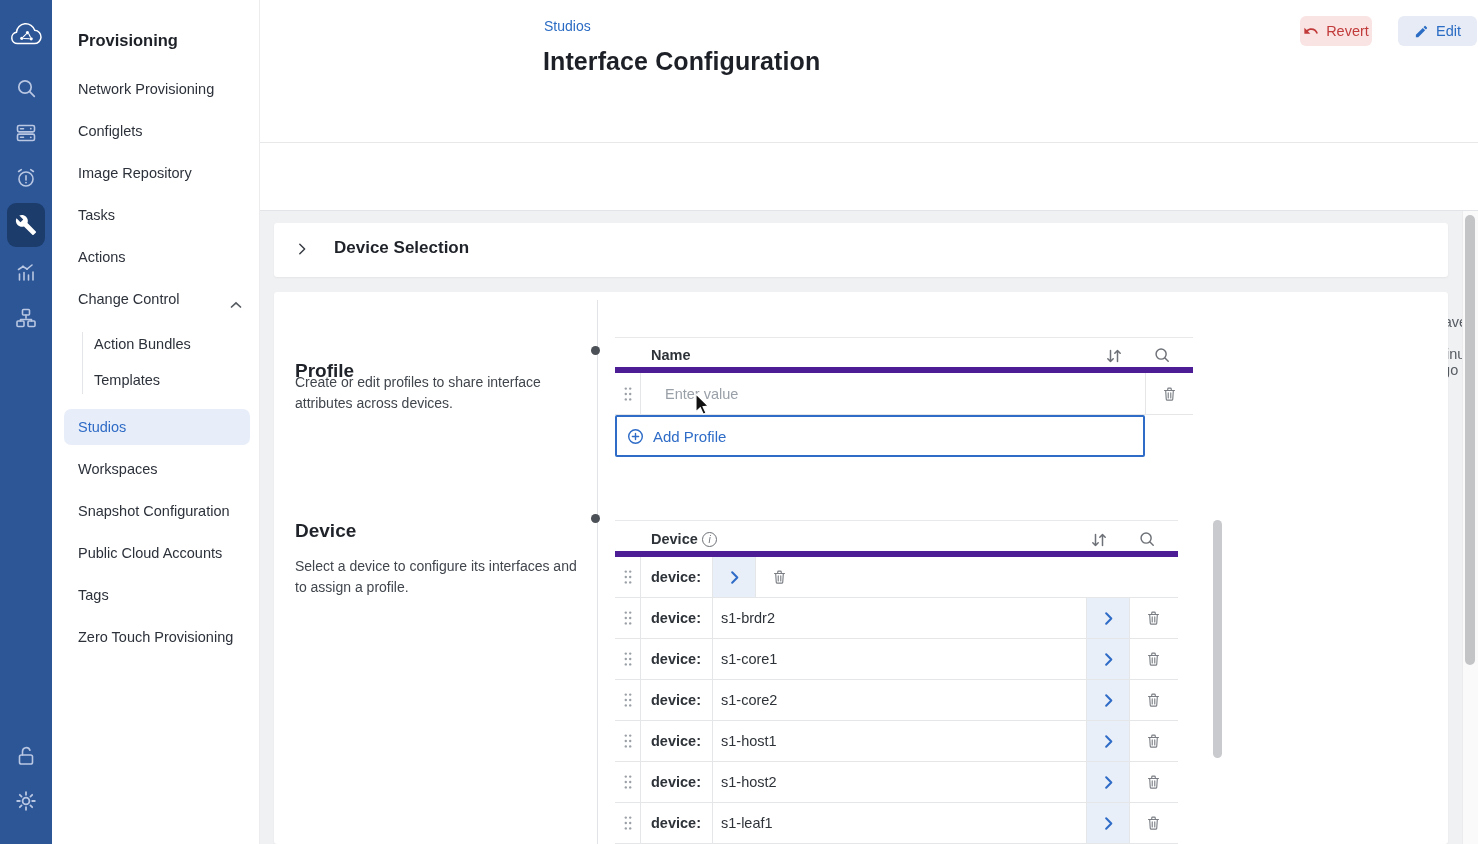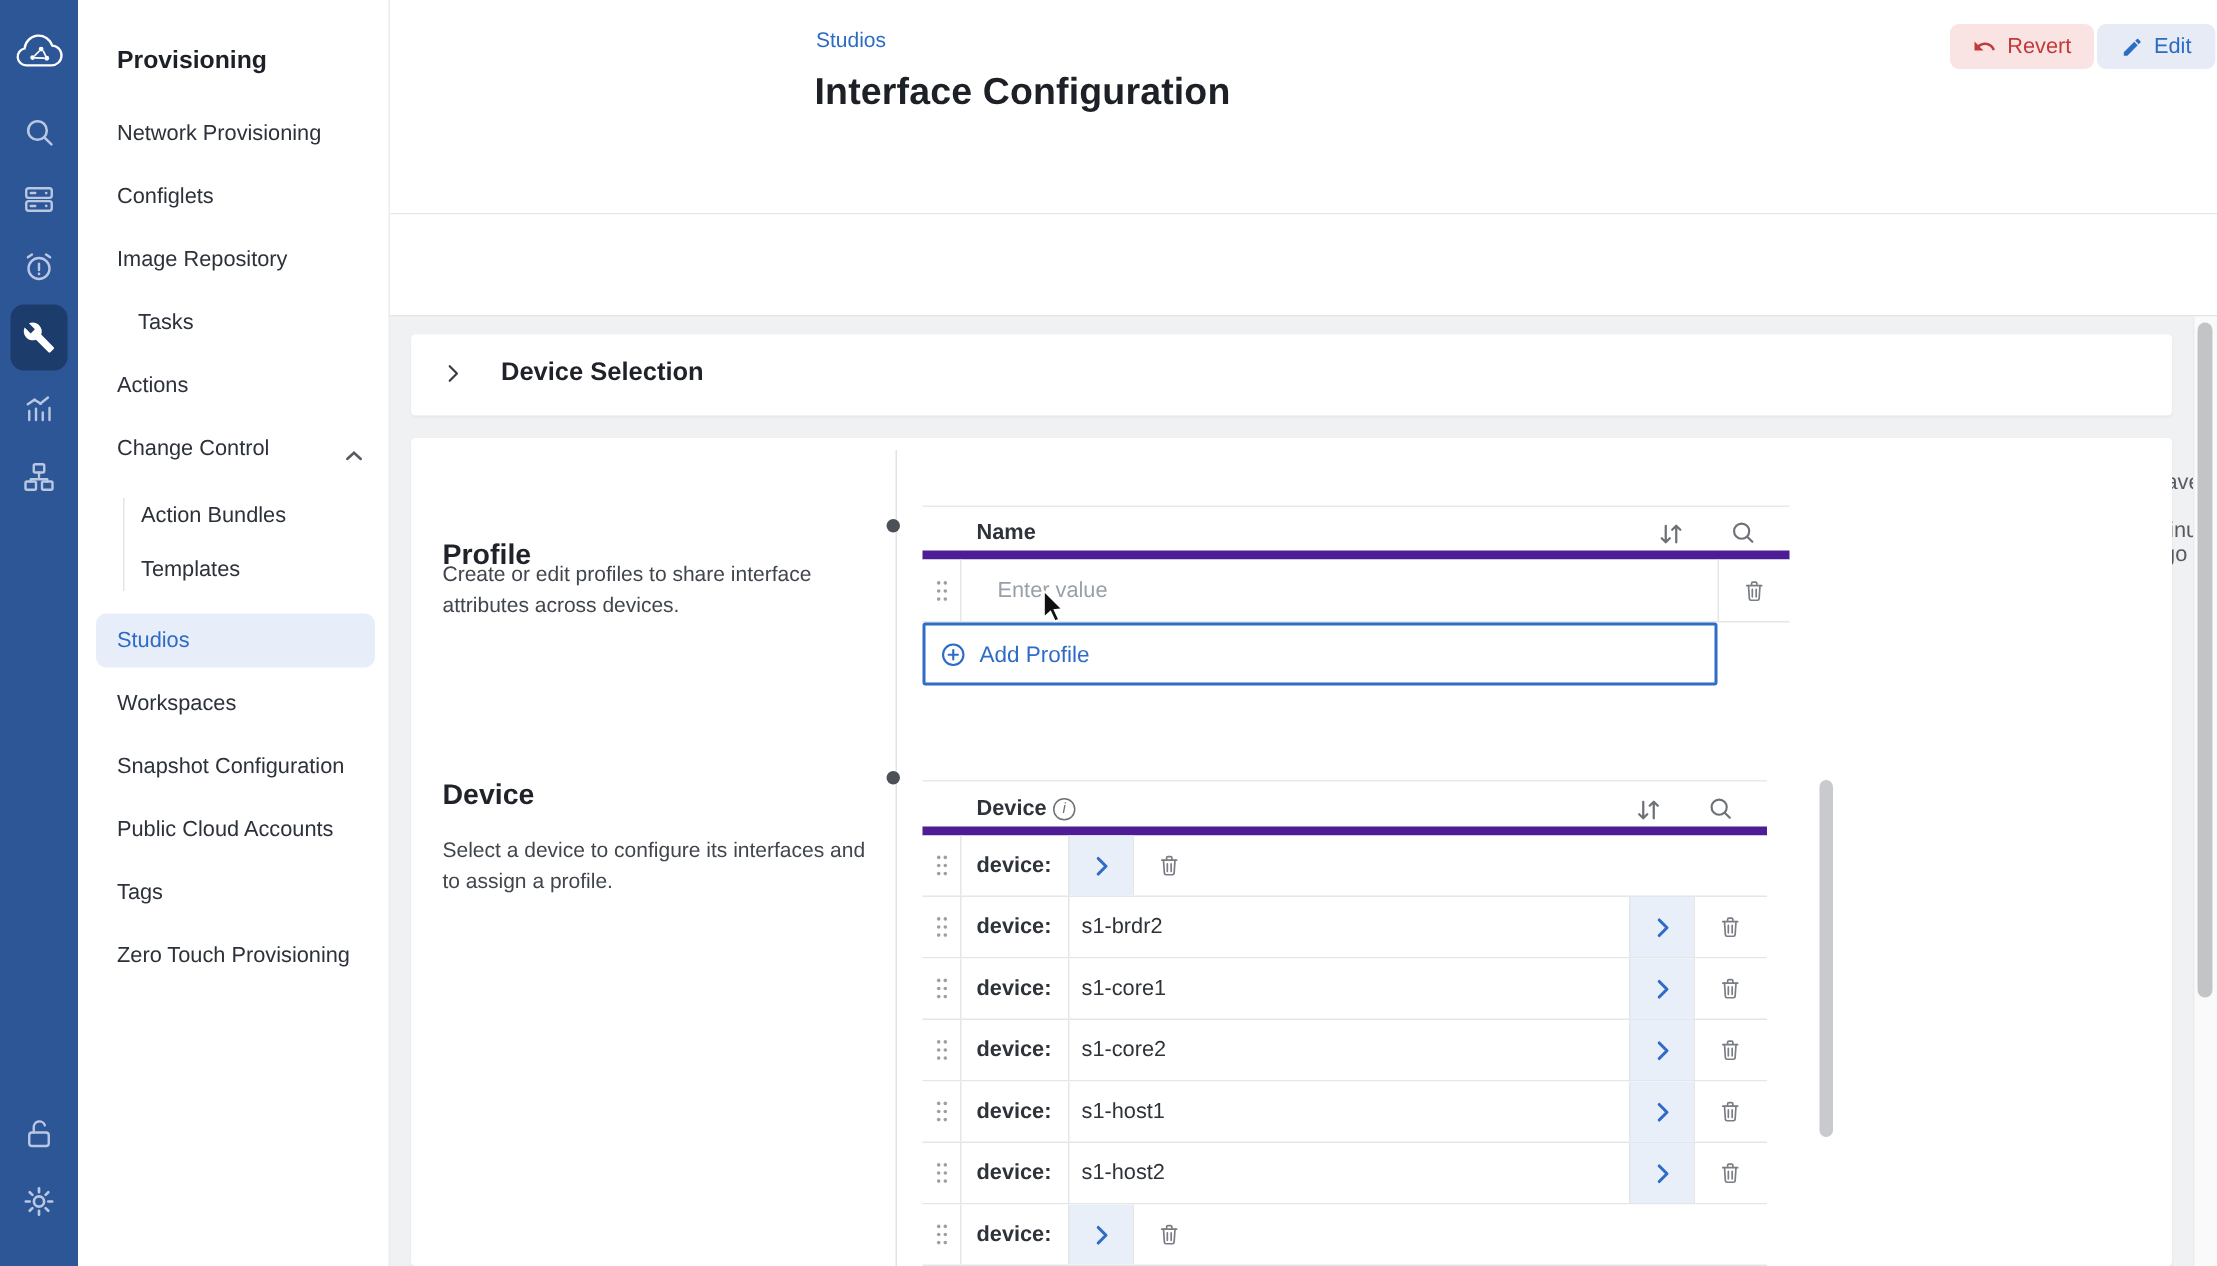--- a/index.html
+++ b/index.html
@@ -21,21 +21,21 @@
   .sb-pill { position:absolute; left:12px; top:409px; width:186px; height:36px; background:#e8eef9; border-radius:7px; }
   .sb-active { color:#2e6bc6; }
   .sb-caret { position:absolute; left:178px; top:295px; }
 
   
   .topbar { left:260px; top:0; width:1218px; height:143px; background:#fff; border-bottom:1px solid #e7e8ea; }
   .crumb { position:absolute; left:284px; top:18px; font-size:14px; color:#2b6cc4; cursor:pointer; }
   .page-title { position:absolute; left:283px; top:47px; font-size:25px; font-weight:700; color:#1d2026; letter-spacing:.1px; }
   .page-sub { position:absolute; left:284px; top:83px; width:640px; font-size:15.5px; line-height:24px; color:#3e434a; }
   .btn { position:absolute; top:16px; height:30px; border-radius:6px; display:flex; align-items:center; justify-content:center; gap:7px; font-size:14.5px; cursor:pointer; }
-  .btn-revert { left:1040px; width:96px; background:#f9e3e3; color:#c23b3b; }
+  .btn-revert { left:1040px; width:72px; background:#f9e3e3; color:#c23b3b; }
   .btn-edit { left:1138px; width:79px; background:#e6ebf5; color:#2b6cc4; }
 
   
   .wsbar { left:260px; top:143px; width:1218px; height:68px; background:#fff; border-bottom:1px solid #e3e4e7; }
   .ws-select { position:absolute; left:285px; top:161px; width:400px; height:33px; border:1px solid #c9cdd3; border-radius:6px; background:#fff; display:flex; align-items:center; padding:0 12px; font-size:15px; color:#2b2f36; cursor:pointer; }
   .ws-select .grow { flex:1; }
   .ws-created { position:absolute; left:737px; top:170px; font-size:14.5px; color:#565b62; }
   .ws-clock { position:absolute; left:708px; top:169px; }
   .ws-check { position:absolute; left:1146px; top:170px; }
   .ws-saved { position:absolute; left:1174px; top:171px; font-size:14.5px; color:#565b62; }
@@ -148,21 +148,21 @@
       <path d="M12 3.2v2.6M12 18.2v2.6M20.8 12h-2.6M5.8 12H3.2M18.2 5.8l-1.8 1.8M7.6 16.4l-1.8 1.8M18.2 18.2l-1.8-1.8M7.6 7.6L5.8 5.8"></path>
     </svg>
   </div>
 </aside>
 
 <nav class="abs sidebar">
   <div class="sb-title">Provisioning</div>
   <div class="sb-item" style="top:81px;">Network Provisioning</div>
   <div class="sb-item" style="top:123px;">Configlets</div>
   <div class="sb-item" style="top:165px;">Image Repository</div>
-  <div class="sb-item" style="top:207px;margin-left:14px;">Tasks</div>
+  <div class="sb-item" style="top:207px;">Tasks</div>
   <div class="sb-item" style="top:249px;">Actions</div>
   <div class="sb-item" style="top:291px;">Change Control</div>
   <div class="sb-caret">
     <svg width="12" height="8" viewBox="0 0 12 8" fill="none" stroke="#565b62" stroke-width="1.7" stroke-linecap="round">
         <path d="M1.5 6L6 1.8 10.5 6"></path>
       </svg>
   </div>
   <div class="sb-subline"></div>
   <div class="sb-item sb-sub" style="top:336px;text-align:right;">Action Bundles</div>
   <div class="sb-item sb-sub" style="top:372px;">Templates</div>
@@ -485,20 +485,21 @@
             <circle cx="2.8" cy="2.6" r="1.2"></circle>
             <circle cx="7.2" cy="2.6" r="1.2"></circle>
             <circle cx="2.8" cy="8" r="1.2"></circle>
             <circle cx="7.2" cy="8" r="1.2"></circle>
             <circle cx="2.8" cy="13.4" r="1.2"></circle>
             <circle cx="7.2" cy="13.4" r="1.2"></circle>
           </g>
         </svg>
     </div>
     <div class="key-cell">device:</div>
+    <div class="val-cell">s1-leaf1</div>
     <div class="chev-cell">
       <svg width="15" height="15" viewBox="0 0 16 16" fill="none" stroke="#2e6cc7" stroke-width="2.2" stroke-linecap="round" stroke-linejoin="round">
           <path d="M5.5 2.5L11 8l-5.5 5.5"></path>
         </svg>
     </div>
     <div class="trash-cell icon-btn">
       <svg width="17" height="18" viewBox="0 0 24 24" fill="none" stroke="#7a7e84" stroke-width="1.6" stroke-linecap="round">
         <path d="M5 7h14M9.5 7V5a1.3 1.3 0 0 1 1.3-1.3h2.4A1.3 1.3 0 0 1 14.5 5v2"></path>
         <path d="M6.6 7l.8 12.2a1.6 1.6 0 0 0 1.6 1.5h6a1.6 1.6 0 0 0 1.6-1.5L17.4 7"></path>
         <path d="M10.2 10.5v7M13.8 10.5v7"></path>

